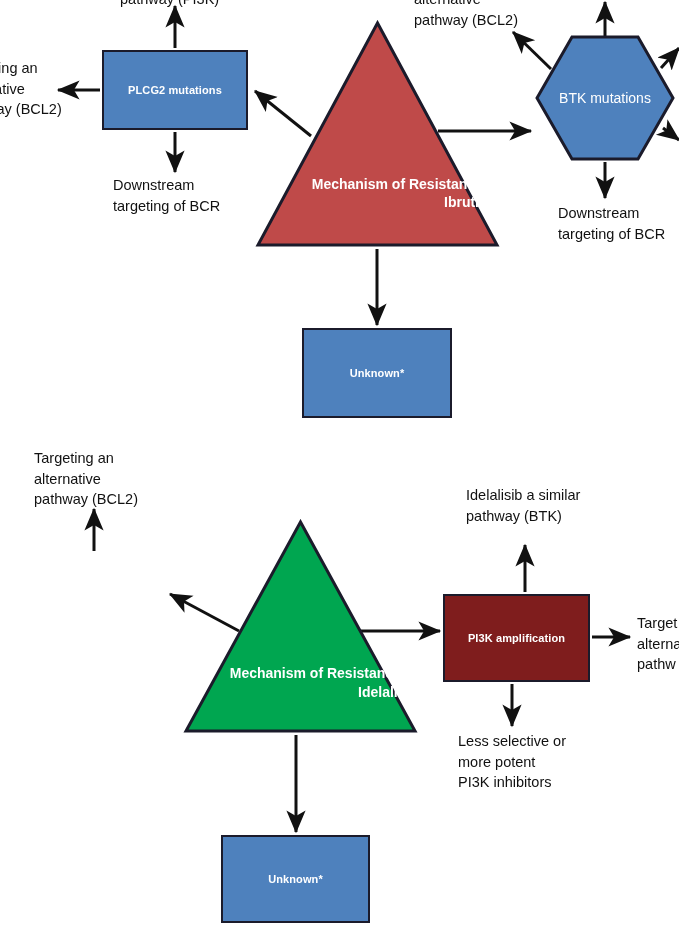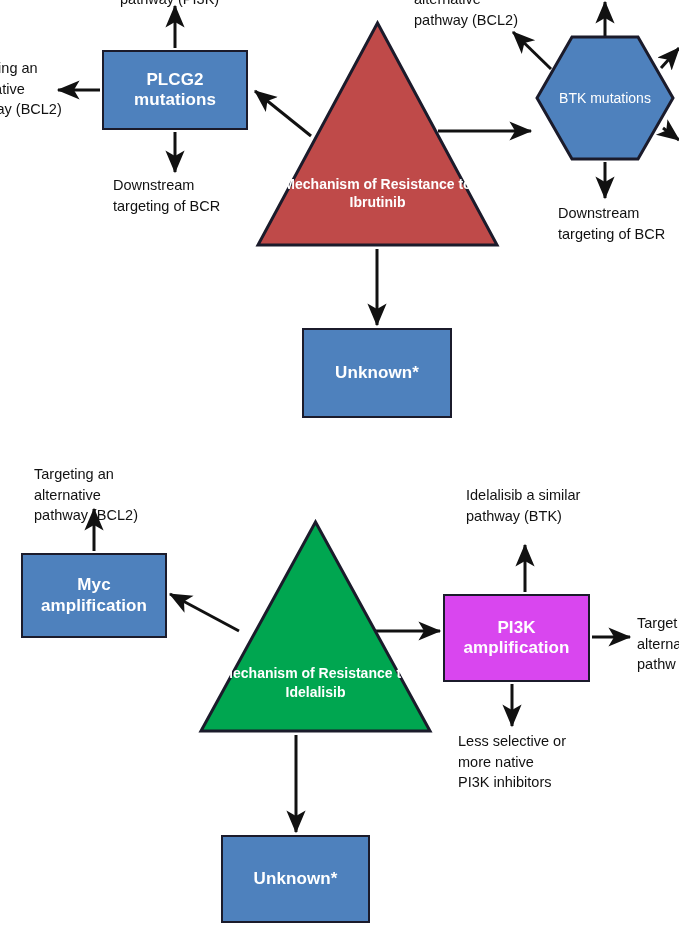--- a/index.html
+++ b/index.html
@@ -34,21 +34,21 @@
     display: flex;
     align-items: center;
     justify-content: center;
     text-align: center;
   }
 
   .box {
     border: 2px solid #1b1b2b;
     color: #ffffff;
     font-weight: bold;
-    font-size: 17px;
+    font-size: 11px;
     line-height: 1.18;
     letter-spacing: .1px;
     justify-content: center;
   }
 
   .tri {
     background: transparent;
     border: 0;
   }
   .tri svg {
@@ -56,21 +56,21 @@
     left: 0;
     top: 0;
   }
   .tri .tri-label {
     position: relative;
     color: #ffffff;
     font-weight: bold;
     font-size: 14px;
     line-height: 1.32;
     width: 100%;
-    text-align: center;
+    text-align: right;
   }
 
   .hex {
     background: transparent;
     border: 0;
   }
   .hex svg {
     position: absolute;
     left: 0;
     top: 0;
@@ -180,51 +180,48 @@
 
   <div class="annot" style="left:113px; top:175px; width:160px;">Downstream
 targeting of BCR</div>
 
   <div class="annot" style="left:414px; top:-11px; width:180px;">alternative
 pathway (BCL2)</div>
 
   <div class="annot" style="left:558px; top:203px; width:180px;">Downstream
 targeting of BCR</div>
 
-  <div class="node tri" style="left:198px; top:519px; width:235px; height:215px; padding-top:112px;">
+  <div class="node tri" style="left:183px; top:519px; width:235px; height:215px; padding-top:112px;">
     <svg width="235" height="215" viewBox="0 0 235 215" xmlns="http://www.w3.org/2000/svg">
       <polygon points="117.5,3 232,212 3,212" fill="#00A650" stroke="#1b1b2b" stroke-width="3"></polygon>
     </svg>
     <div class="tri-label">Mechanism
 of
 Resistance
 to Idelalisib</div>
   </div>
 
-  <div class="node box" style="left:21px; top:553px; width:146px; height:85px; background:#4E81BD;">
-    <span>Myc amplification</span>
-  </div>
-
-  <div class="node box" style="left:443px; top:594px; width:147px; height:88px; background:#d946ef;">
+
+  <div class="node box" style="left:443px; top:594px; width:147px; height:88px; background:#7f1d1d;">
     <span>PI3K
 amplification</span>
   </div>
 
   <div class="node box" style="left:221px; top:835px; width:149px; height:88px; background:#4E81BD;">
     <span>Unknown*</span>
   </div>
 
-  <div class="annot" style="left:34px; top:464px; width:160px;">Targeting an
+  <div class="annot" style="left:34px; top:448px; width:160px;">Targeting an
 alternative
 pathway (BCL2)</div>
 
   <div class="annot" style="left:466px; top:485px; width:200px;">Idelalisib a similar
 pathway (BTK)</div>
 
   <div class="annot" style="left:637px; top:613px; width:100px;">Target
 alterna
 pathw</div>
 
   <div class="annot" style="left:458px; top:731px; width:180px;">Less selective or
-more native
+more potent
 PI3K inhibitors</div>
 
 </div>
 
 </body></html>

